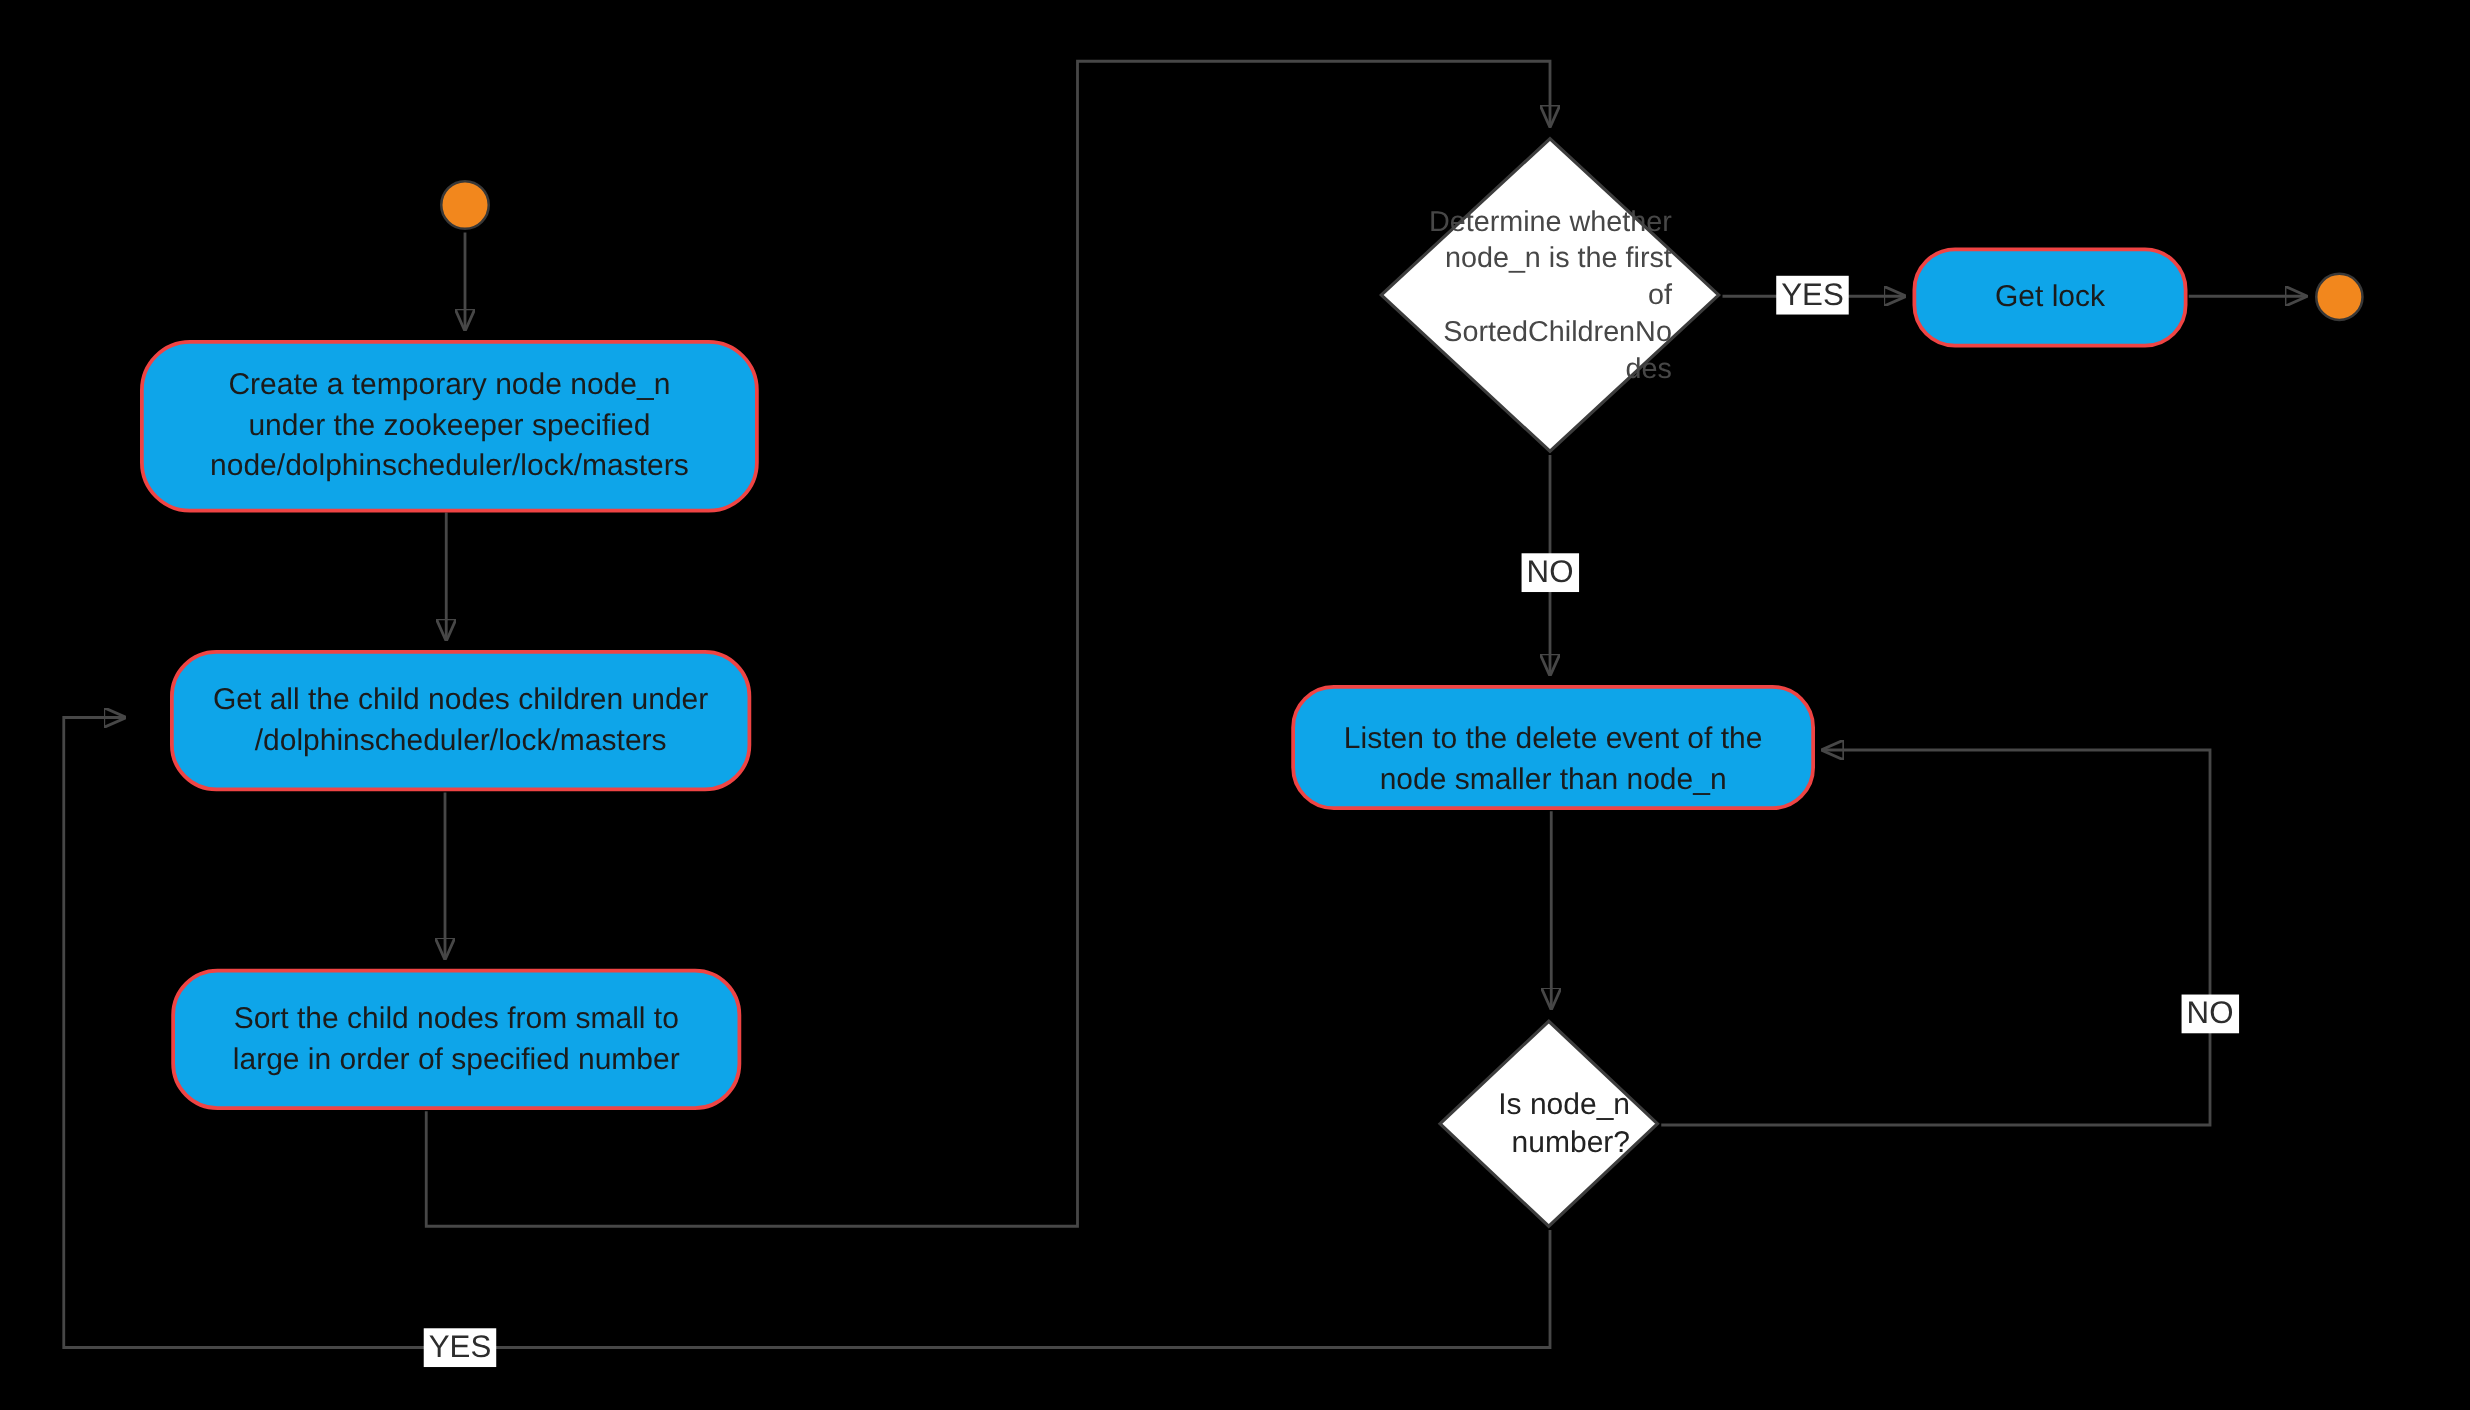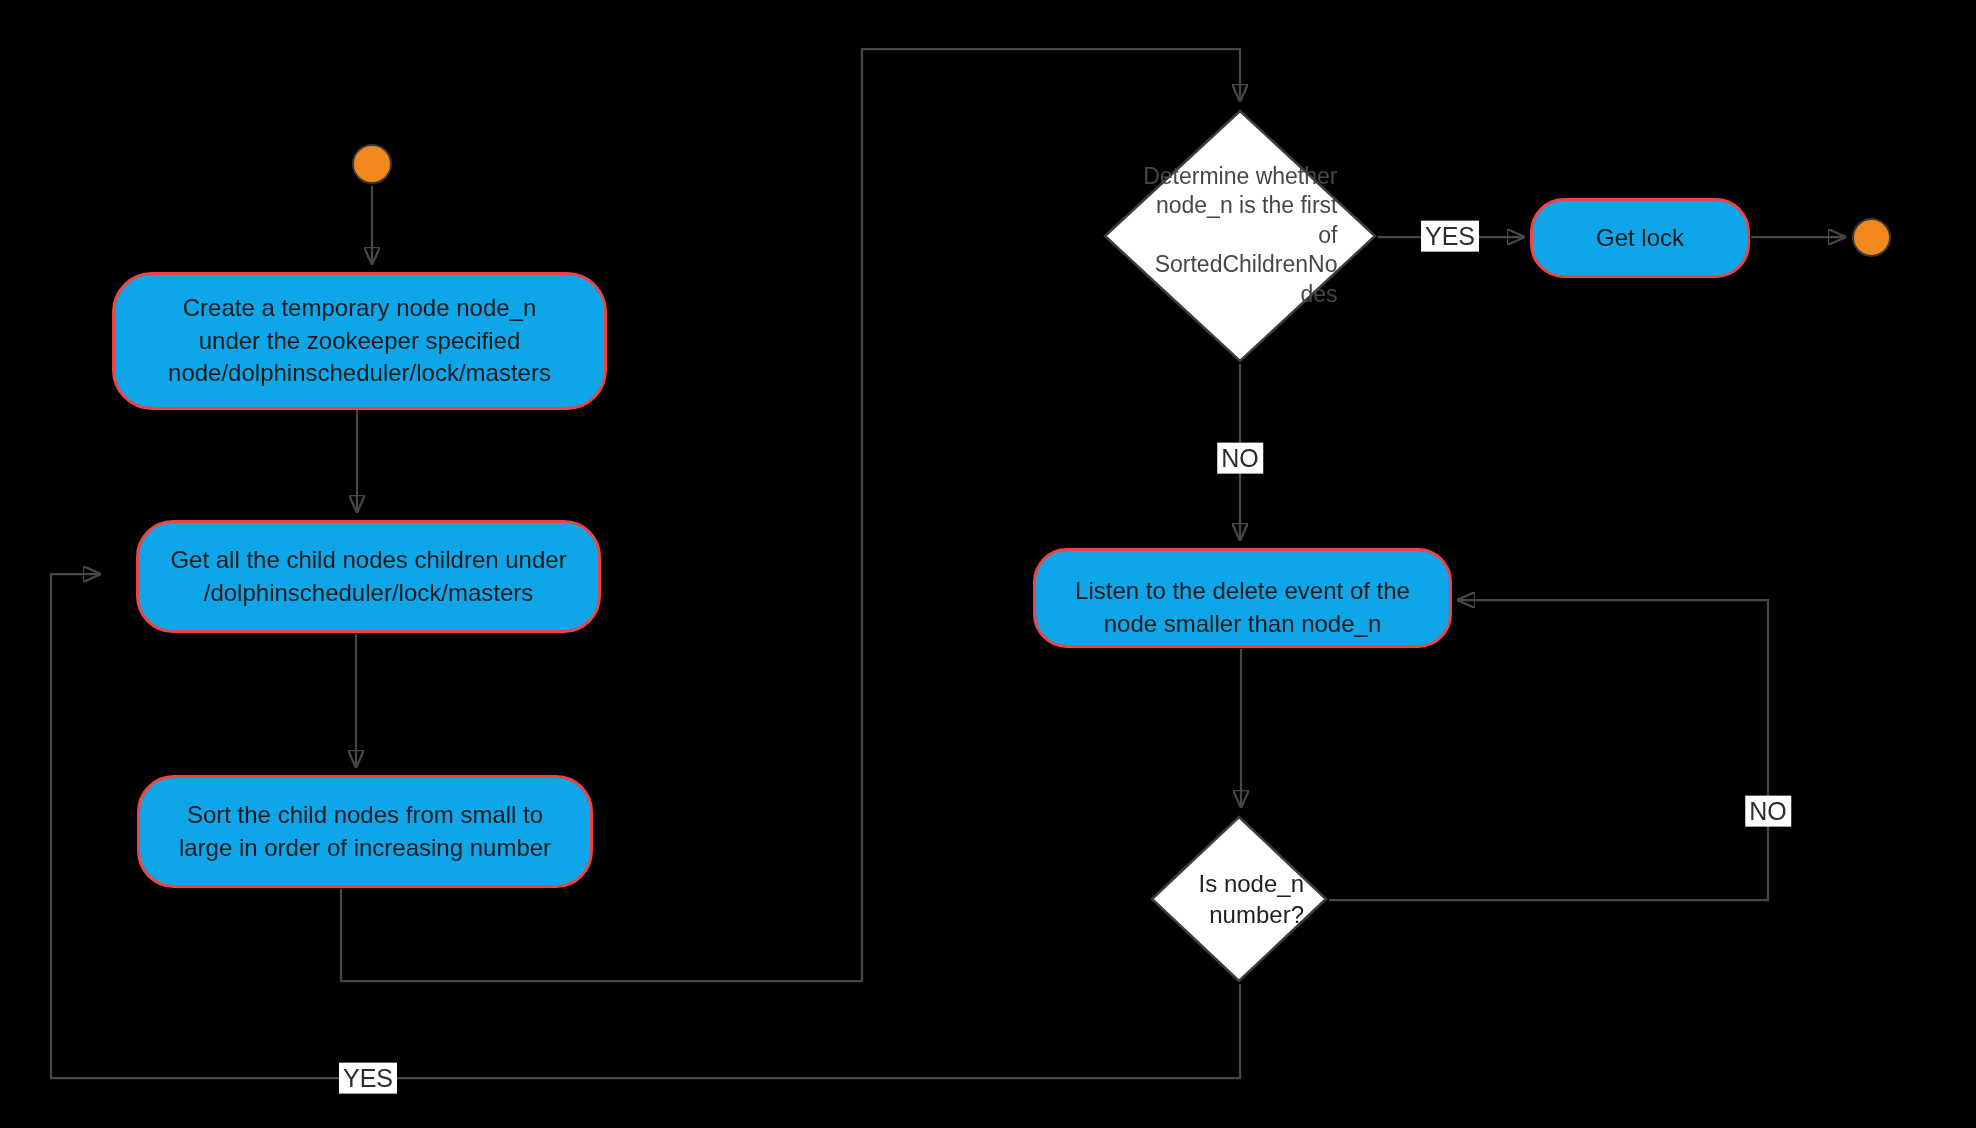--- a/index.html
+++ b/index.html
@@ -117,21 +117,21 @@
 
   <div class="process" style="left:112px; top:272px; width:495px; height:138px; border-radius:40px;">
     <span class="txt" style="max-width:420px;">Create a temporary node node_n under the zookeeper specified node/dolphinscheduler/lock/masters</span>
   </div>
 
   <div class="process" style="left:108px; top:520px; width:465px; height:113px; border-radius:37px;margin-left:28px;">
     <span class="txt" style="max-width:430px;">Get all the child nodes children under /dolphinscheduler/lock/masters</span>
   </div>
 
   <div class="process" style="left:137px; top:775px; width:456px; height:113px; border-radius:37px;">
-    <span class="txt" style="max-width:400px;">Sort the child nodes from small to large in order of increasing number</span>
+    <span class="txt" style="max-width:400px;">Sort the child nodes from small to large in order of specified number</span>
   </div>
 
   <div class="diamond" style="left:1103px; top:109px; width:274px; height:254px;">
     <svg width="274" height="254" viewBox="0 0 274 254">
       <polygon points="137,2 272,127 137,252 2,127" fill="#ffffff" stroke="#3d3d3d" stroke-width="2.5"></polygon>
     </svg>
     <div class="dtext dtext-first">Determine whether node_n is the first of SortedChildrenNodes</div>
   </div>
 
   <div class="process" style="left:1530px; top:198px; width:220px; height:80px; border-radius:34px;">

